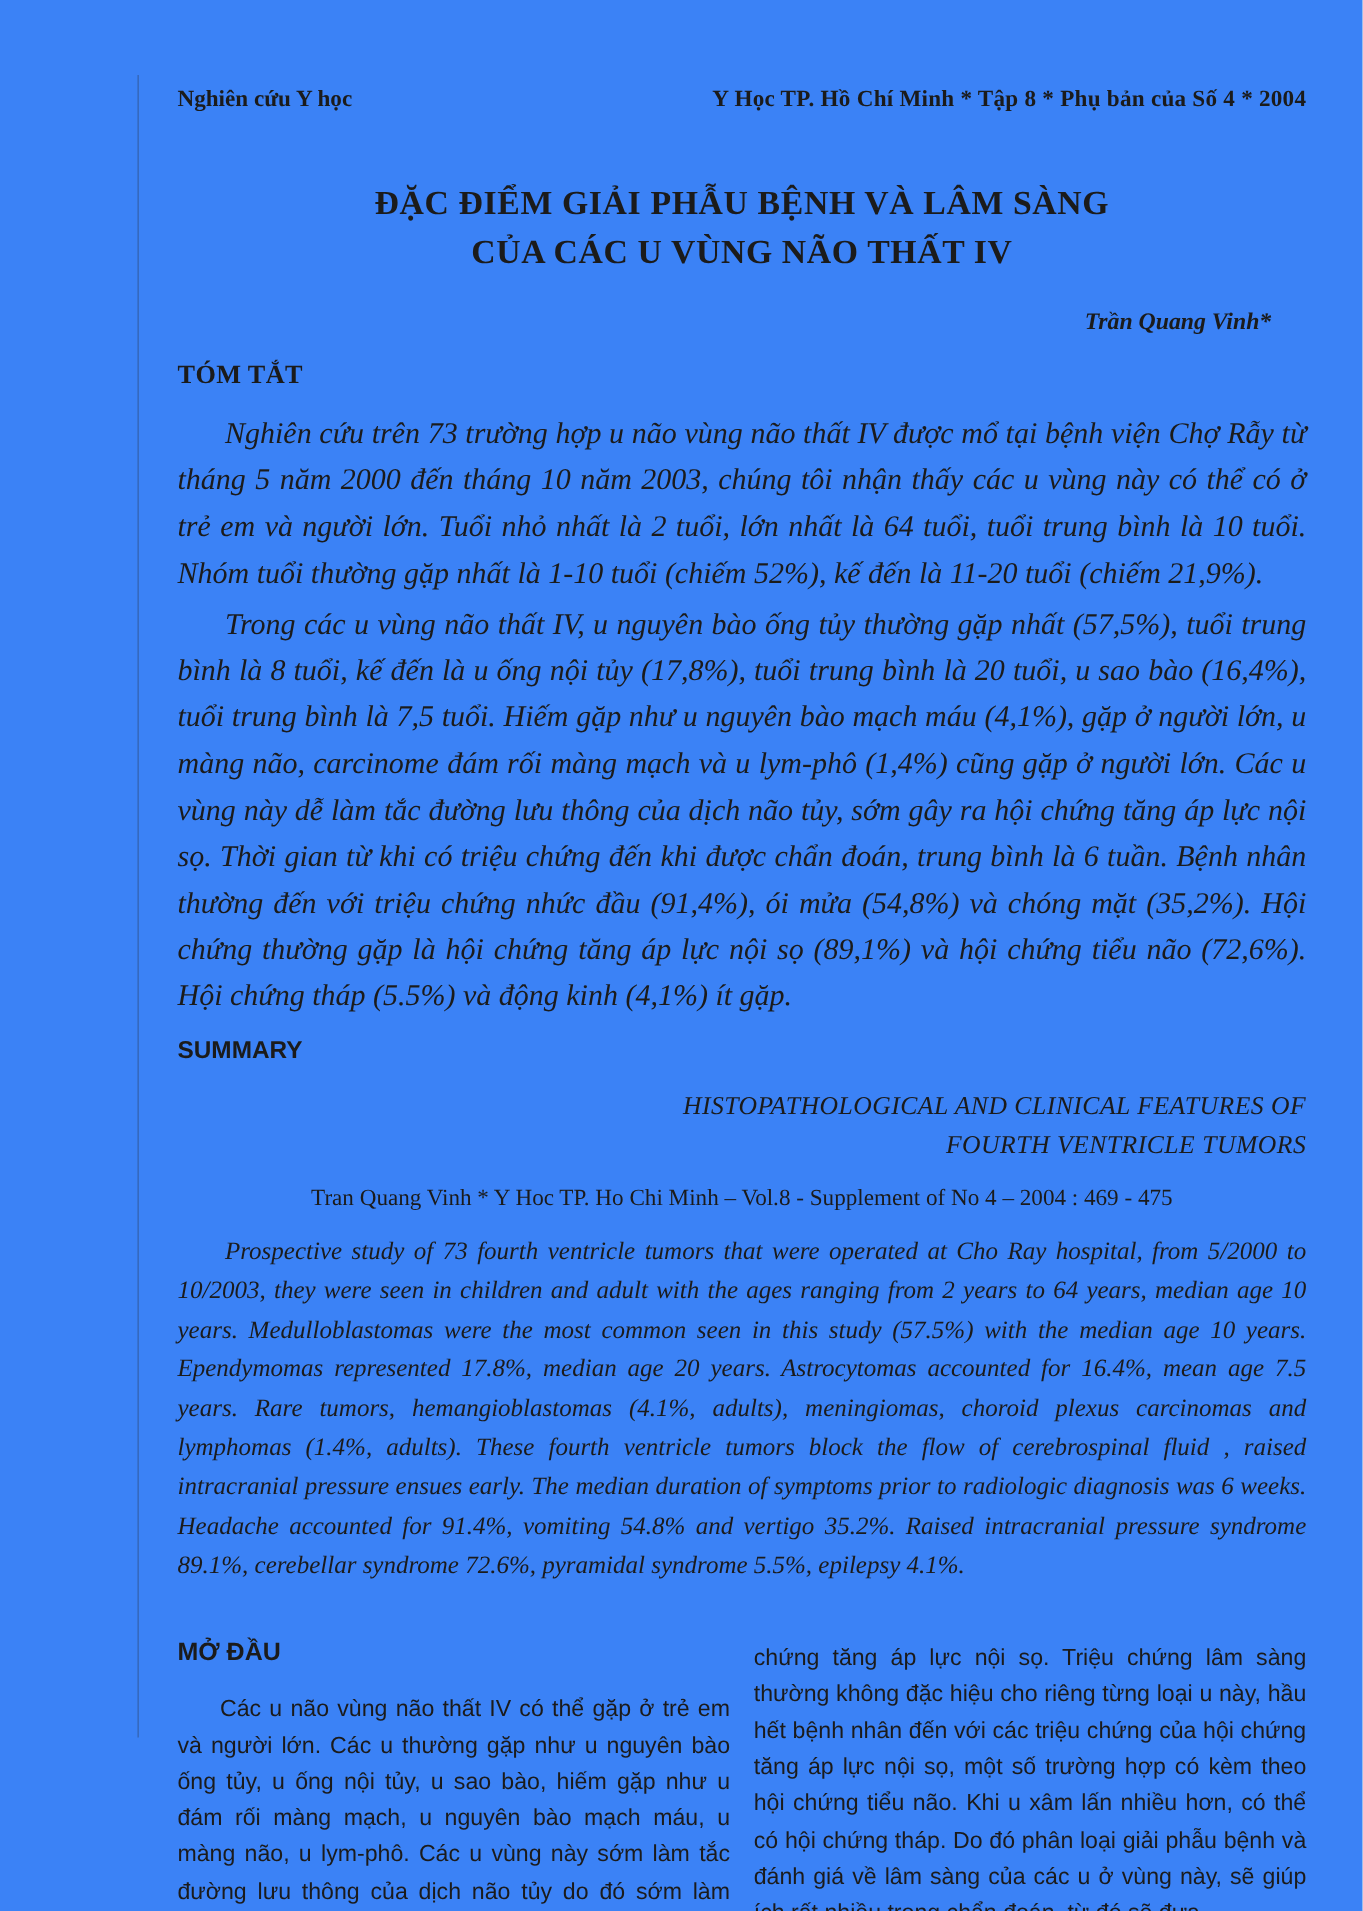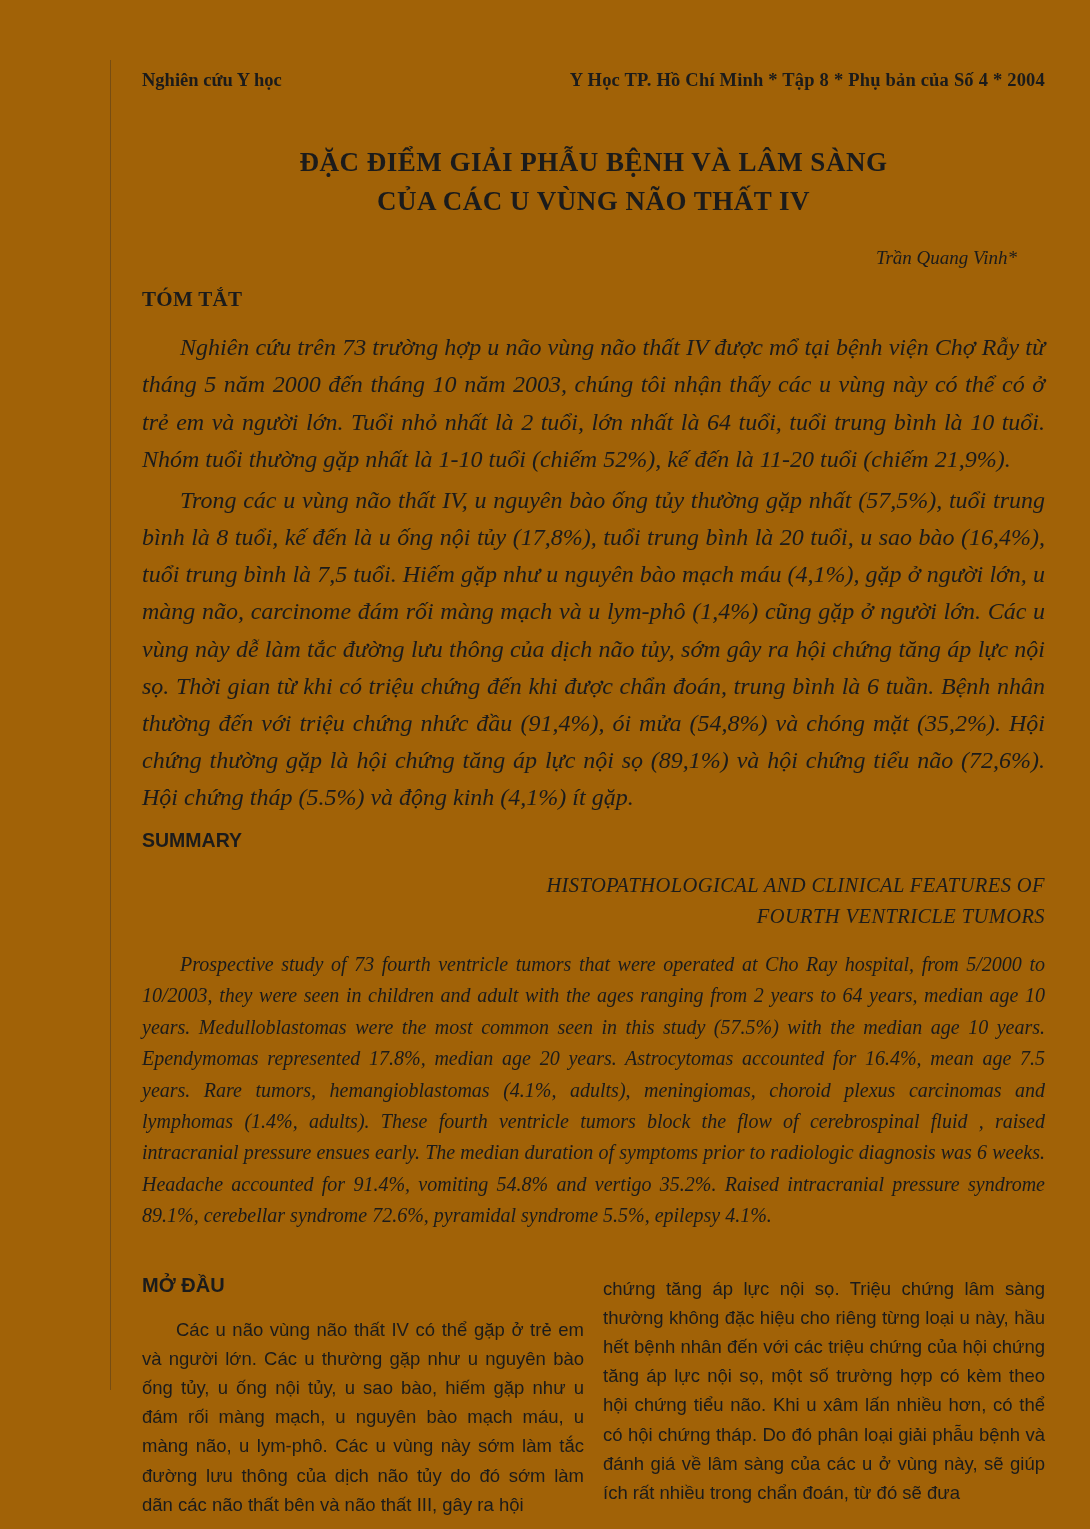--- a/index.html
+++ b/index.html
@@ -5,21 +5,21 @@
   html, body {
     margin: 0;
     padding: 0;
     background: #e9e9e7;
   }
   .page {
     position: relative;
     width: 1090px;
     height: 1529px;
     margin: 0 auto;
-    background: #a16207;
+    background: #3b82f6;
     color: #1b1b1b;
     font-family: "Liberation Serif", serif;
     overflow: hidden;
     box-sizing: border-box;
     padding: 70px 45px 30px 142px;
   }
   .scan-line {
     position: absolute;
     left: 110px;
     top: 60px;
@@ -40,21 +40,21 @@
     text-align: center;
     font-size: 27px;
     font-weight: bold;
     line-height: 1.45;
     letter-spacing: 0.5px;
   }
   .author {
     margin-top: 26px;
     text-align: right;
     font-size: 19px;
-    font-weight: normal;
+    font-weight: bold;
     font-style: italic;
     padding-right: 28px;
   }
   .section-heading {
     font-size: 21px;
     font-weight: bold;
     letter-spacing: 0.3px;
   }
   .abstract p {
     margin: 4px 0 0 0;
@@ -143,20 +143,21 @@
     <p>Nghiên cứu trên 73 trường hợp u não vùng não thất IV được mổ tại bệnh viện Chợ Rẫy từ tháng 5 năm 2000 đến tháng 10 năm 2003, chúng tôi nhận thấy các u vùng này có thể có ở trẻ em và người lớn. Tuổi nhỏ nhất là 2 tuổi, lớn nhất là 64 tuổi, tuổi trung bình là 10 tuổi. Nhóm tuổi thường gặp nhất là 1-10 tuổi (chiếm 52%), kế đến là 11-20 tuổi (chiếm 21,9%).</p>
     <p>Trong các u vùng não thất IV, u nguyên bào ống tủy thường gặp nhất (57,5%), tuổi trung bình là 8 tuổi, kế đến là u ống nội tủy (17,8%), tuổi trung bình là 20 tuổi, u sao bào (16,4%), tuổi trung bình là 7,5 tuổi. Hiếm gặp như u nguyên bào mạch máu (4,1%), gặp ở người lớn, u màng não, carcinome đám rối màng mạch và u lym-phô (1,4%) cũng gặp ở người lớn. Các u vùng này dễ làm tắc đường lưu thông của dịch não tủy, sớm gây ra hội chứng tăng áp lực nội sọ. Thời gian từ khi có triệu chứng đến khi được chẩn đoán, trung bình là 6 tuần. Bệnh nhân thường đến với triệu chứng nhức đầu (91,4%), ói mửa (54,8%) và chóng mặt (35,2%). Hội chứng thường gặp là hội chứng tăng áp lực nội sọ (89,1%) và hội chứng tiểu não (72,6%). Hội chứng tháp (5.5%) và động kinh (4,1%) ít gặp.</p>
   </section>
 
   <section class="abstract-en">
     <h2 class="summary-heading">SUMMARY</h2>
     <div class="en-title">
       <span>HISTOPATHOLOGICAL AND CLINICAL FEATURES OF</span><br>
       <span>FOURTH VENTRICLE TUMORS</span>
     </div>
+    <div class="citation">Tran Quang Vinh * Y Hoc TP. Ho Chi Minh – Vol.8 - Supplement of No 4 – 2004 : 469 - 475</div>
     <p>Prospective study of 73 fourth ventricle tumors that were operated at Cho Ray hospital, from 5/2000 to 10/2003, they were seen in children and adult with the ages ranging from 2 years to 64 years, median age 10 years. Medulloblastomas were the most common seen in this study (57.5%) with the median age 10 years. Ependymomas represented 17.8%, median age 20 years. Astrocytomas accounted for 16.4%, mean age 7.5 years. Rare tumors, hemangioblastomas (4.1%, adults), meningiomas, choroid plexus carcinomas and lymphomas (1.4%, adults). These fourth ventricle tumors block the flow of cerebrospinal fluid , raised intracranial pressure ensues early. The median duration of symptoms prior to radiologic diagnosis was 6 weeks. Headache accounted for 91.4%, vomiting 54.8% and vertigo 35.2%. Raised intracranial pressure syndrome 89.1%, cerebellar syndrome 72.6%, pyramidal syndrome 5.5%, epilepsy 4.1%.</p>
   </section>
 
   <section class="intro">
     <div class="col col-left">
       <h2 class="intro-heading">MỞ ĐẦU</h2>
       <p>Các u não vùng não thất IV có thể gặp ở trẻ em và người lớn. Các u thường gặp như u nguyên bào ống tủy, u ống nội tủy, u sao bào, hiếm gặp như u đám rối màng mạch, u nguyên bào mạch máu, u màng não, u lym-phô. Các u vùng này sớm làm tắc đường lưu thông của dịch não tủy do đó sớm làm dãn các não thất bên và não thất III, gây ra hội</p>
     </div>
     <div class="col col-right">
       <p>chứng tăng áp lực nội sọ. Triệu chứng lâm sàng thường không đặc hiệu cho riêng từng loại u này, hầu hết bệnh nhân đến với các triệu chứng của hội chứng tăng áp lực nội sọ, một số trường hợp có kèm theo hội chứng tiểu não. Khi u xâm lấn nhiều hơn, có thể có hội chứng tháp. Do đó phân loại giải phẫu bệnh và đánh giá về lâm sàng của các u ở vùng này, sẽ giúp ích rất nhiều trong chẩn đoán, từ đó sẽ đưa</p>

